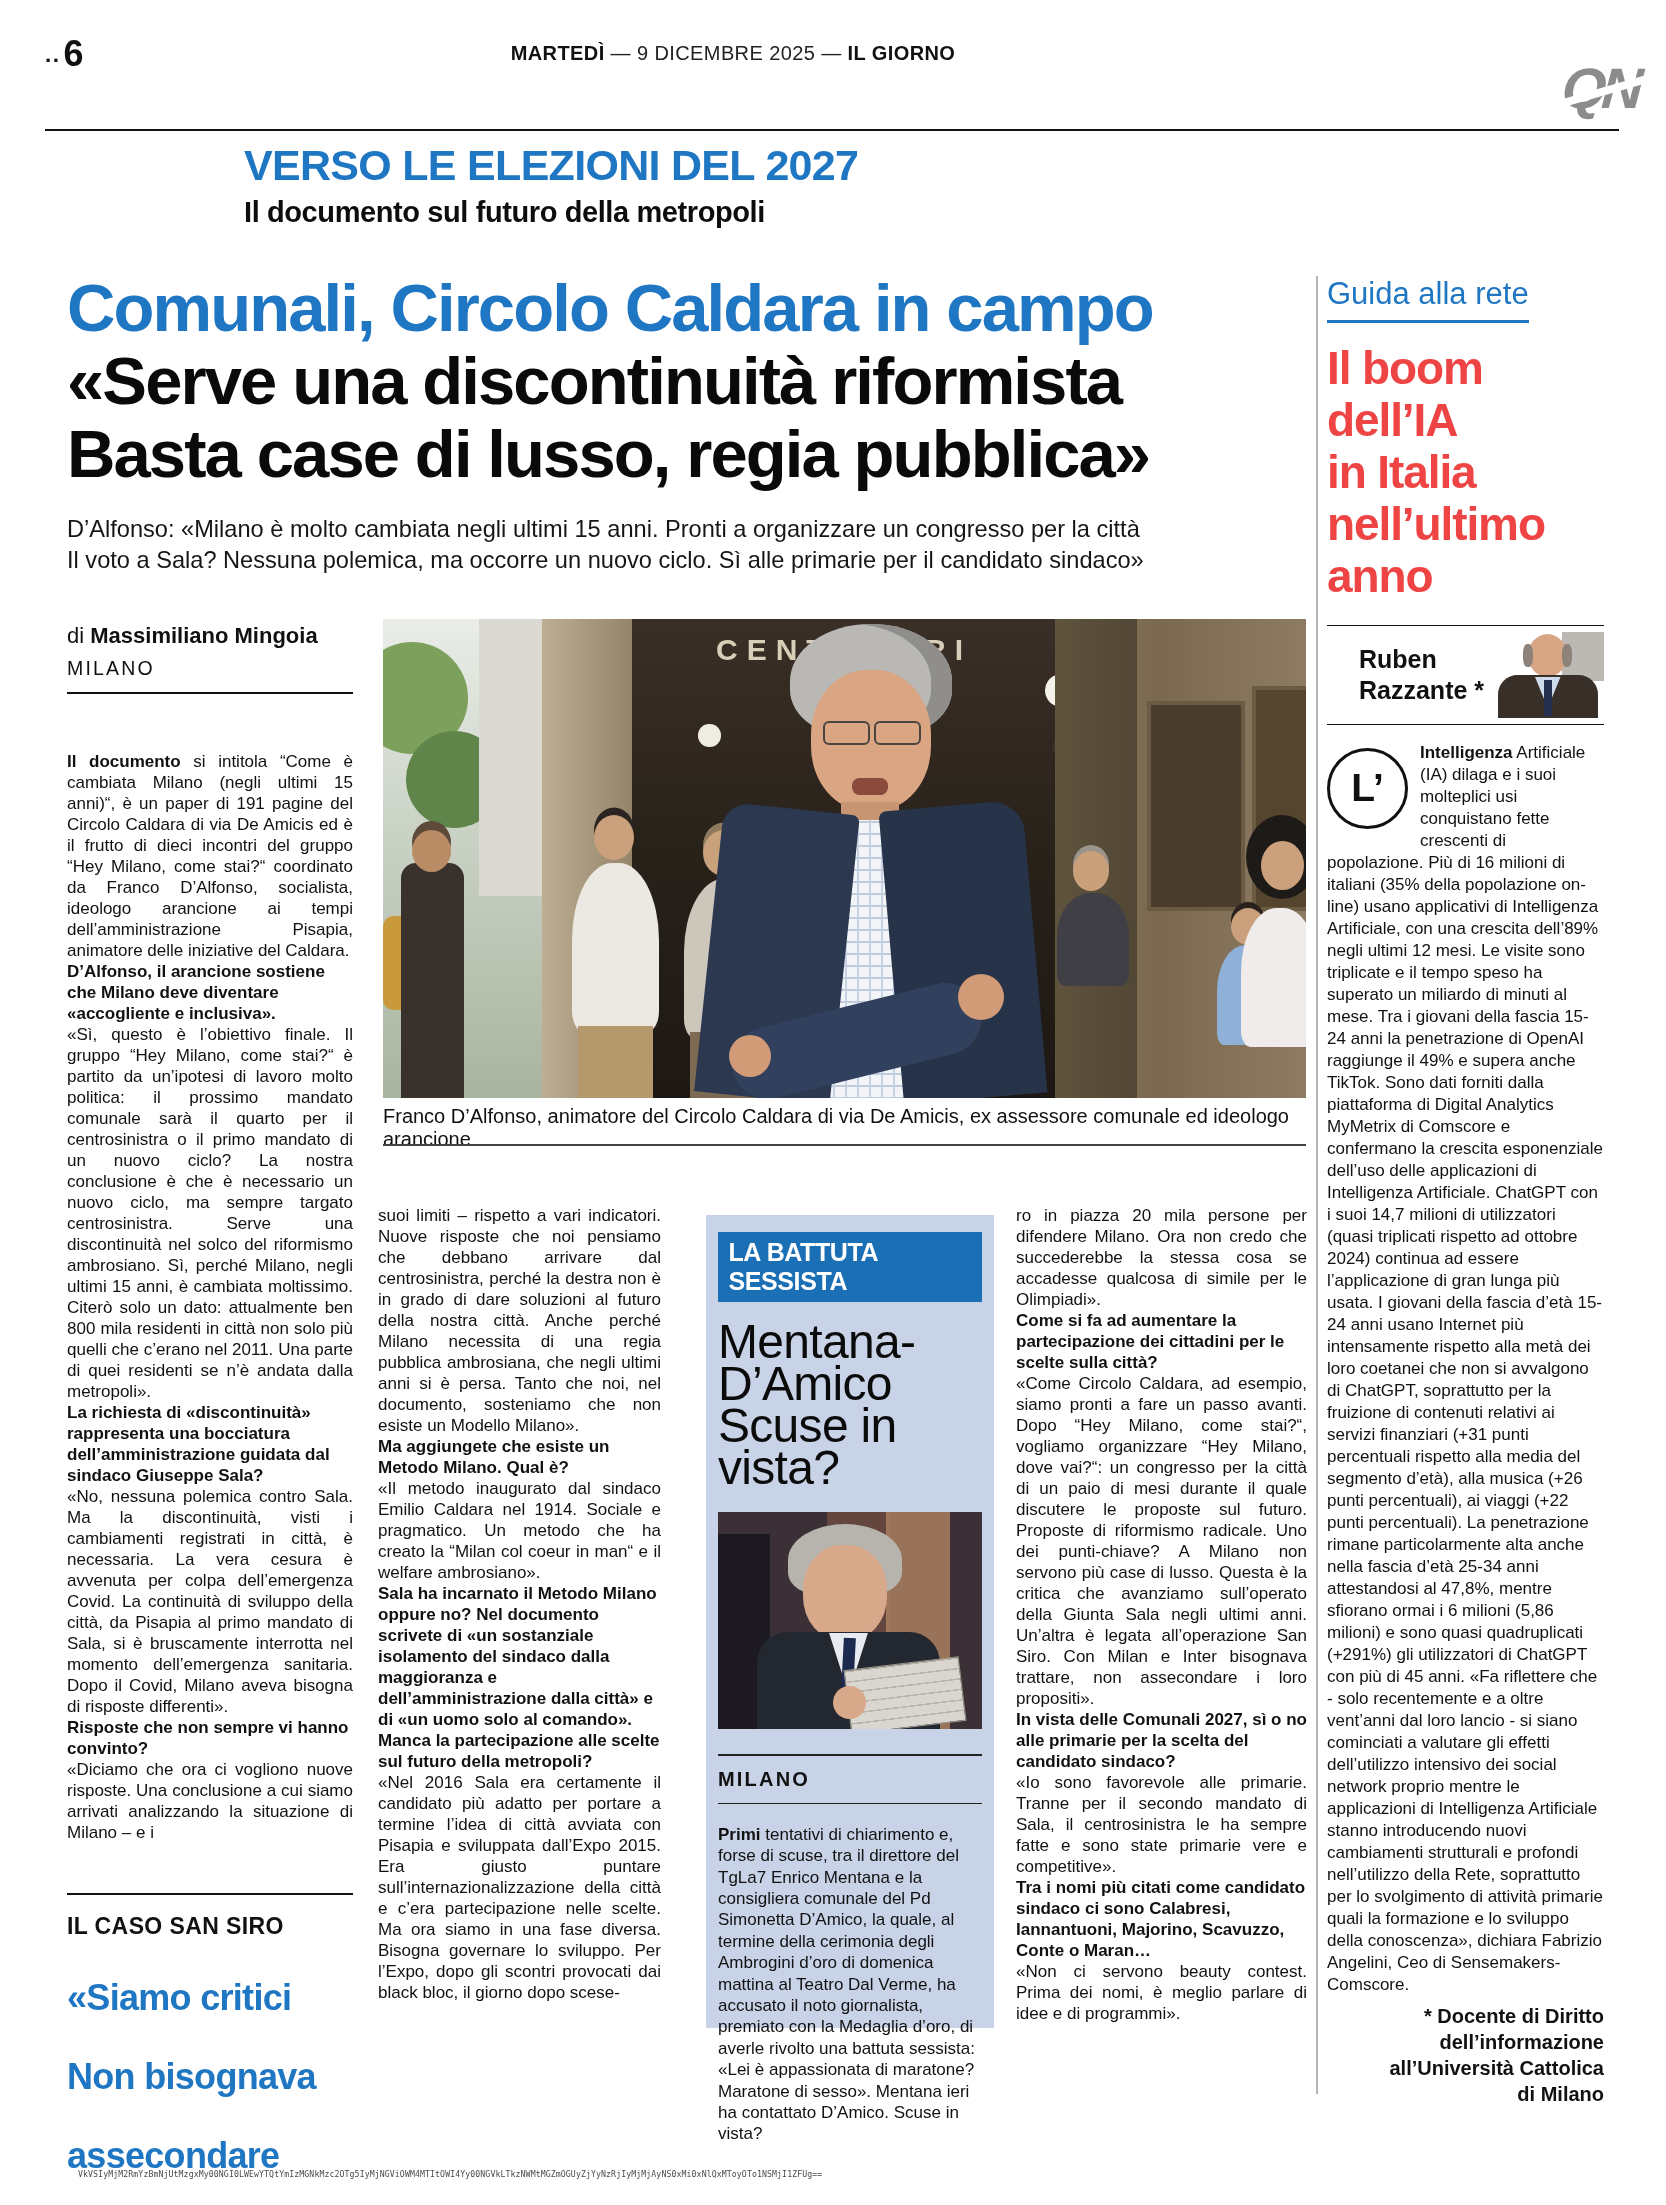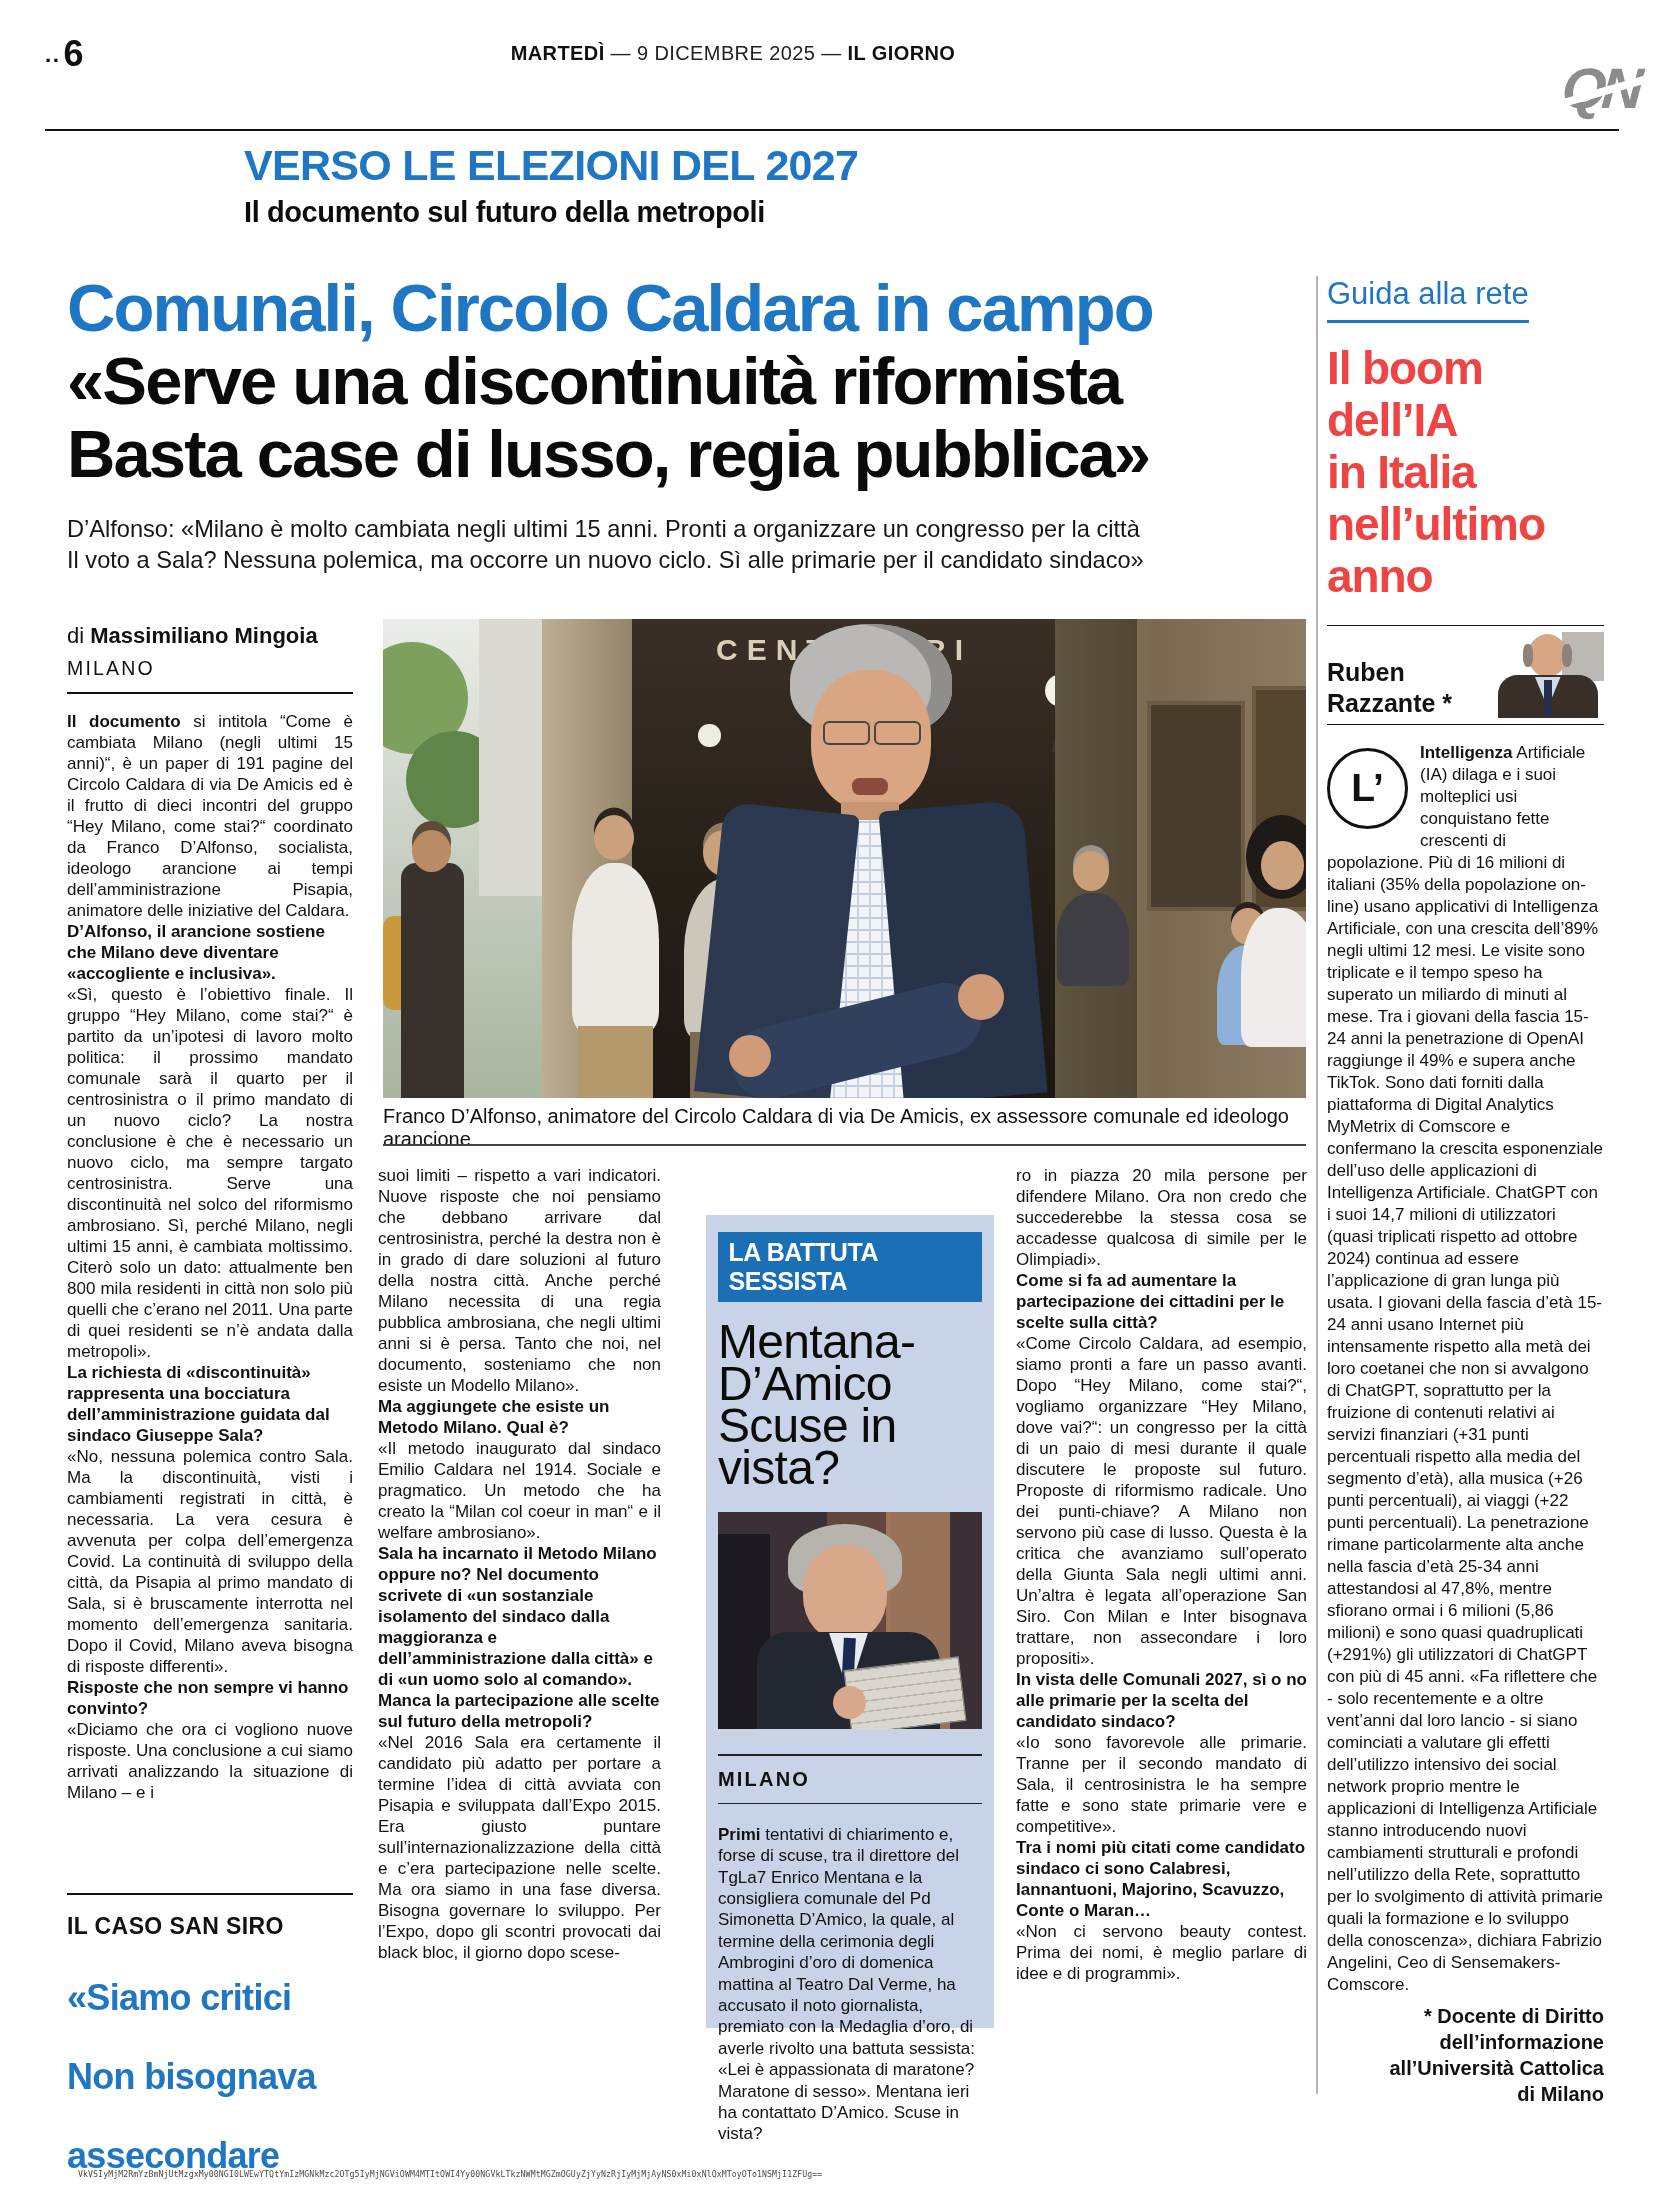--- a/index.html
+++ b/index.html
@@ -33,21 +33,21 @@
   .headline .h-black { font-size:67px; color:#0a0a0a; }
   .deck { left:67px; top:514px; width:1266px; font-size:23.6px; line-height:31px; font-weight:400; color:#161616; }
 
   
   .byline { left:67px; top:623px; width:286px; }
   .byline .by { font-size:22px; }
   .byline .by b { font-weight:800; }
   .byline .city { font-size:19.5px; letter-spacing:2.2px; margin-top:7.5px; }
   .byline .brule { width:286px; height:2.2px; background:#111; margin-top:12px; }
 
-  .bodycol { font-size:17px; line-height:21px; text-align:justify; overflow:hidden; }
+  .bodycol { font-size:17px; line-height:21px; text-align:justify; overflow:hidden;margin-top:40px; }
   .bodycol p { margin:0; }
   .bodycol p.q { font-weight:bold; text-align:left; }
   .col1 { left:67px;  top:711px;  width:286px; height:1172px; }
   .col2 { left:378px; top:1165px; width:283px; height:987px; }
   .col4 { left:1016px; top:1165px; width:291px; height:987px; }
 
   
   .photo { left:383px; top:619px; width:923px; height:479px; overflow:hidden; background:#6f6253; }
   .ph-outdoor { position:absolute; left:0; top:0; width:159px; height:100%;
     background:linear-gradient(180deg,#eaede8 0%,#c6cfc1 50%,#a9b49f 100%); }
@@ -108,21 +108,21 @@
   
   .vsep { left:1316px; top:276px; width:1.5px; height:1818px; background:#b5b5b5; }
 
   
   .sidebar { left:1327px; top:276px; width:277px; }
   .sb-guida { display:inline-block; font-size:31px; color:var(--accent-blue,#1f76c2);
     padding-bottom:7.5px; border-bottom:3px solid var(--accent-blue,#1f76c2); }
   .sb-head { margin-top:19.5px; font-size:46px; line-height:52px; font-weight:700; letter-spacing:-1.1px; color:#ef4444; }
   .sb-rule { width:277px; height:1.5px; background:#111; }
   .sb-r1 { margin-top:22.5px; }
-  .author-row { display:flex; align-items:flex-end; padding:6px 0 4.5px; }
+  .author-row { display:flex; align-items:flex-start; padding:6px 0 4.5px;margin-left:32px; }
   .author-name { flex:1; font-size:25px; line-height:31px; font-weight:800; padding-top:12px; }
   .portrait { position:relative; width:112px; height:87px; overflow:hidden; }
   .pt-bg { position:absolute; right:0; top:0; width:42px; height:49px; background:#6b6257; opacity:.45; }
   .pt-head { position:absolute; left:36px; top:1.5px; width:39px; height:43px; background:#d8a684; border-radius:50%; }
   .pt-hair-l { position:absolute; left:31px; top:12px; width:9.7px; height:22.5px; background:#8d837b; border-radius:40%; }
   .pt-hair-r { position:absolute; left:70px; top:12px; width:9.7px; height:22.5px; background:#8d837b; border-radius:40%; }
   .pt-suit { position:absolute; left:6px; top:43px; width:100px; height:43px; background:#372f28; border-radius:19.5px 19.5px 0 0; }
   .pt-shirt { position:absolute; left:43px; top:45px; width:25.5px; height:31px; background:#cfdbea;
     clip-path:polygon(0 0,100% 0,50% 100%); }
   .pt-tie { position:absolute; left:52px; top:48px; width:7.5px; height:36px; background:#25304f; }

